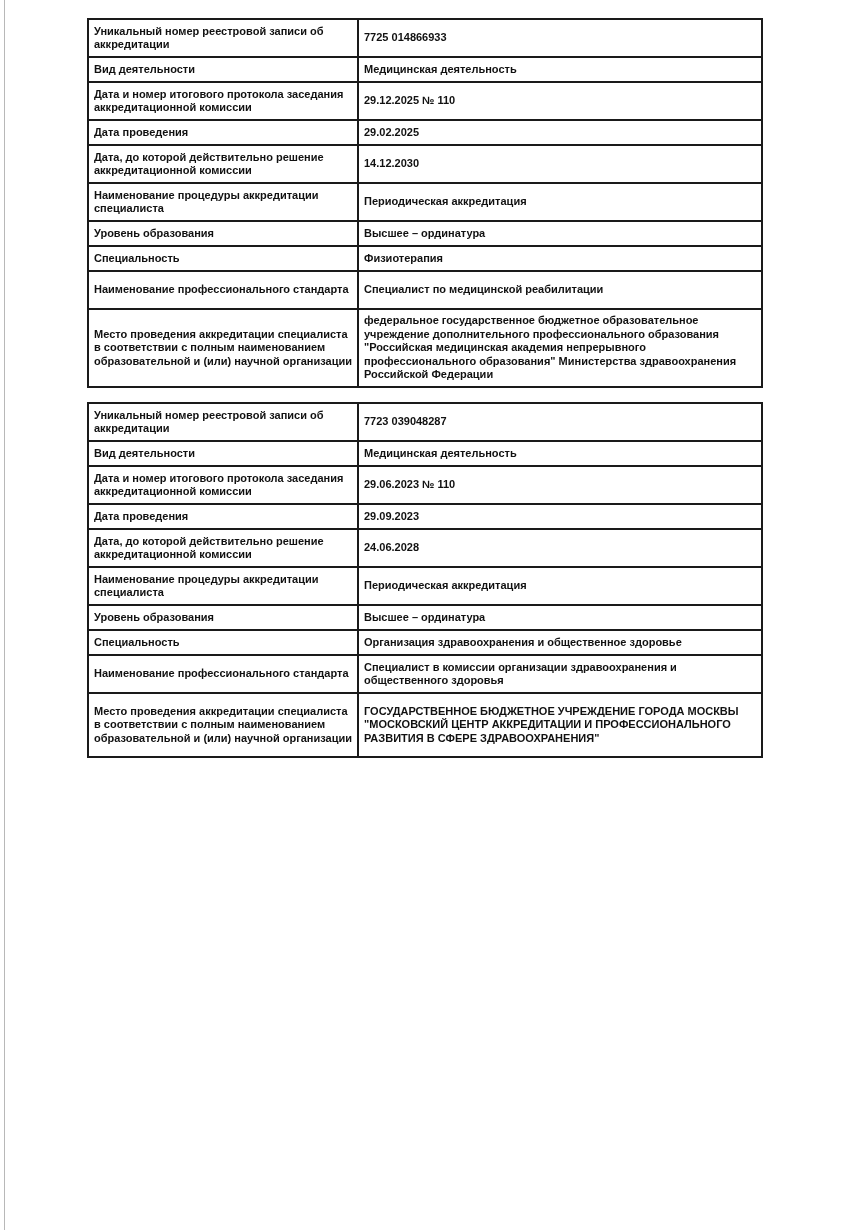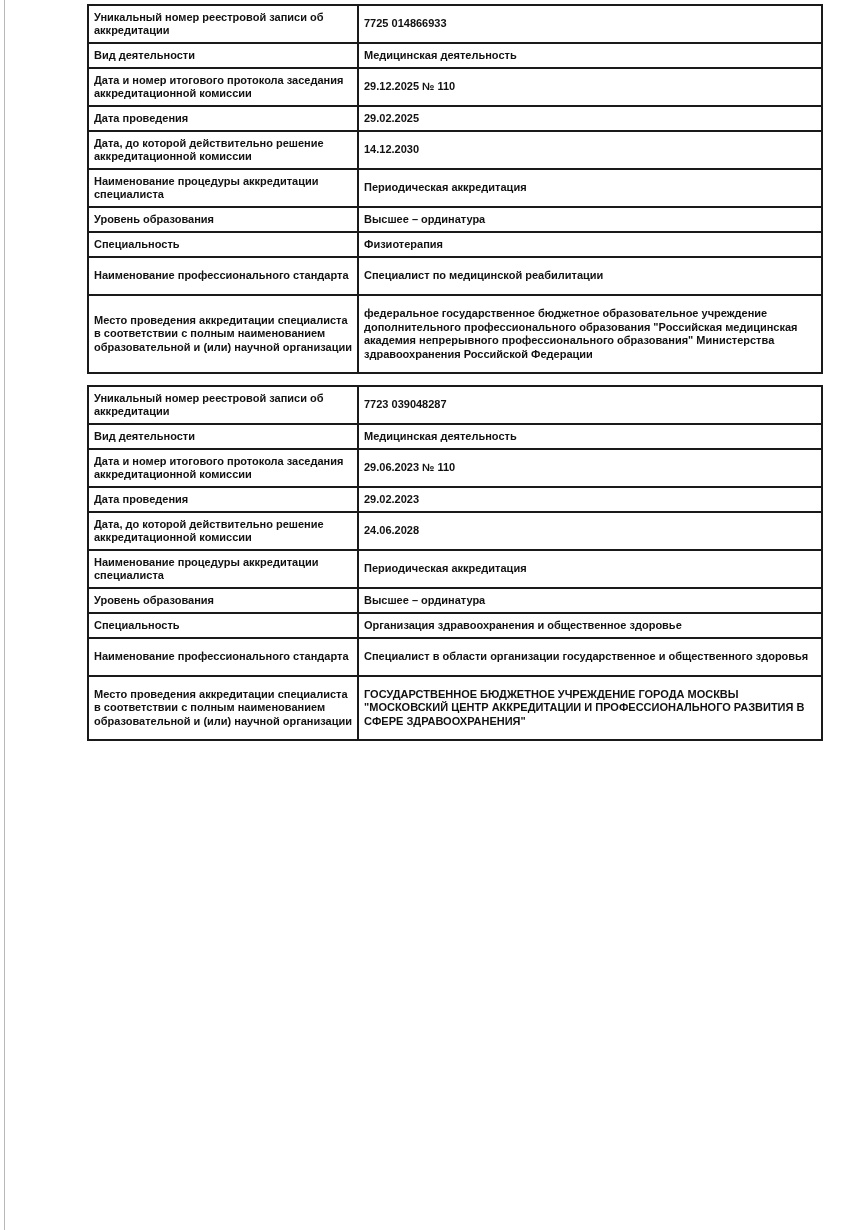--- a/index.html
+++ b/index.html
@@ -1,20 +1,20 @@
 <!DOCTYPE html>
 <html><head>
 <meta charset="utf-8">
 <style>
   html, body { margin: 0; padding: 0; background: #ffffff; }
   body { width: 852px; height: 1230px; position: relative; overflow: hidden;
          font-family: "Liberation Sans", sans-serif; color: #111; }
   .page-edge { position: absolute; left: 4px; top: 0; width: 1px; height: 1230px; background: #b8b8b8; }
   .doc { position: absolute; left: 87px; top: 4px; width: 676px; }
-  table.acc { width: 736px; border-collapse: collapse; table-layout: fixed; margin: 0 0 11px 0; }
+  table.acc { width: 676px; border-collapse: collapse; table-layout: fixed; margin: 14px 0 11px 0; }
   table.acc td { border: 2px solid #1a1a1a; font-size: 11px; font-weight: bold; line-height: 13.5px;
                  padding: 3px 5px 3px 5px; vertical-align: middle; }
   table.acc td.lbl { width: 258px; }
   table.acc td.val { }
   tr.h1 td { height: 30px; }
   tr.h0 td { height: 17px; }
   tr.h4 td { height: 70px; }
   tr.h4b td { height: 56px; }
 </style>
 </head>
@@ -78,41 +78,41 @@
     <tr class="h0">
       <td class="lbl">Вид деятельности</td>
       <td class="val">Медицинская деятельность</td>
     </tr>
     <tr class="h1">
       <td class="lbl">Дата и номер итогового протокола заседания аккредитационной комиссии</td>
       <td class="val">29.06.2023 № 110</td>
     </tr>
     <tr class="h0">
       <td class="lbl">Дата проведения</td>
-      <td class="val">29.02.2023</td>
+      <td class="val">29.09.2023</td>
     </tr>
     <tr class="h1">
       <td class="lbl">Дата, до которой действительно решение аккредитационной комиссии</td>
       <td class="val">24.06.2028</td>
     </tr>
     <tr class="h1">
       <td class="lbl">Наименование процедуры аккредитации специалиста</td>
       <td class="val">Периодическая аккредитация</td>
     </tr>
     <tr class="h0">
       <td class="lbl">Уровень образования</td>
       <td class="val">Высшее – ординатура</td>
     </tr>
     <tr class="h0">
       <td class="lbl">Специальность</td>
       <td class="val">Организация здравоохранения и общественное здоровье</td>
     </tr>
     <tr class="h1">
       <td class="lbl">Наименование профессионального стандарта</td>
-      <td class="val">Специалист в области организации государственное и общественного здоровья</td>
+      <td class="val">Специалист в комиссии организации здравоохранения и общественного здоровья</td>
     </tr>
     <tr class="h4b">
       <td class="lbl">Место проведения аккредитации специалиста в соответствии с полным наименованием образовательной и (или) научной организации</td>
       <td class="val">ГОСУДАРСТВЕННОЕ БЮДЖЕТНОЕ УЧРЕЖДЕНИЕ ГОРОДА МОСКВЫ "МОСКОВСКИЙ ЦЕНТР АККРЕДИТАЦИИ И ПРОФЕССИОНАЛЬНОГО РАЗВИТИЯ В СФЕРЕ ЗДРАВООХРАНЕНИЯ"</td>
     </tr>
   </tbody>
     </table>
 
 </div>
 

